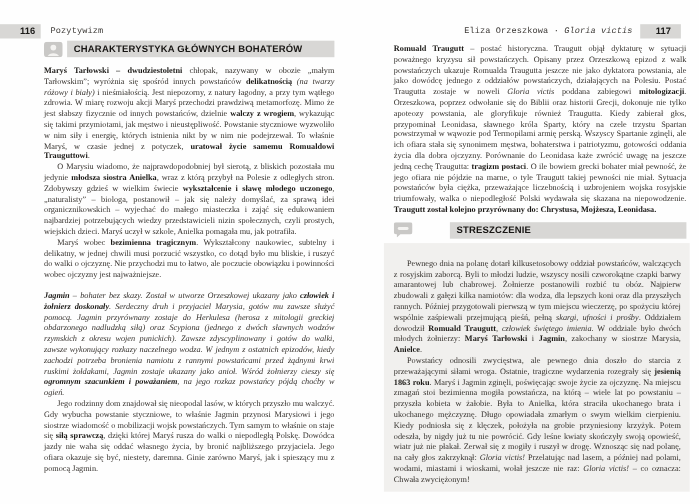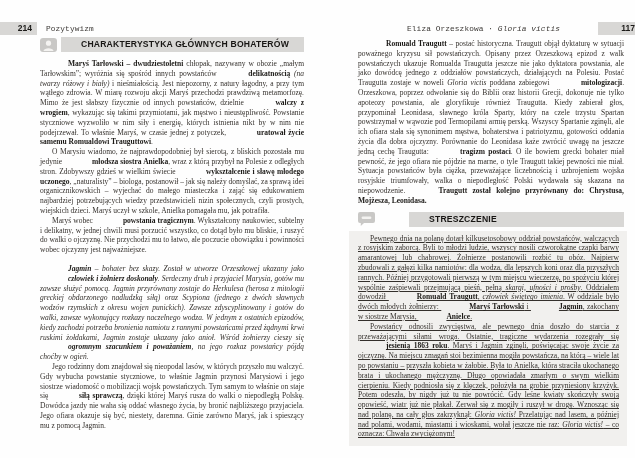--- a/index.html
+++ b/index.html
@@ -14,88 +14,87 @@
     background:#ffffff;
     font-family:"Liberation Serif",serif;
     color:var(--text);
     overflow:hidden;
   }
   .spread{position:relative;width:635px;height:458px;background:#fefefe;overflow:hidden;}
 
   
   .runhead{position:absolute;top:22px;display:flex;align-items:center;height:13px;}
   .runhead-left{left:0;gap:9px;}
-  .runhead-right{right:0;gap:7px;}
+  .runhead-right{right:16px;gap:7px;}
   .pagenum-box{
     display:inline-block;background:var(--bar-gray);
     font-family:"Liberation Sans",sans-serif;font-weight:bold;
     font-size:8.5px;height:13px;line-height:13px;color:#1c1b19;
     box-sizing:border-box;
   }
   .pagenum-left{width:37px;text-align:right;padding-right:5px;}
-  .pagenum-right{width:37px;text-align:right;padding-left:5px;margin-left:31px;}
+  .pagenum-right{width:37px;text-align:center;padding-left:5px;}
   .runhead-text{font-size:7.8px;color:#3c3936;letter-spacing:.1px;font-family:Liberation Mono, monospace;}
   .runhead-text .i{font-style:italic;}
 
   
   .content-left{position:absolute;left:40px;top:37px;width:264px;}
   .content-right{position:absolute;left:358px;top:39px;width:266px;}
 
   
   .sec-heading{display:flex;align-items:center;gap:4px;height:15px;margin-bottom:7px;}
   .sec-icon{width:17px;height:14px;flex:0 0 auto;display:block;}
   .sec-bar{
     flex:1;background:var(--bar-gray);height:15px;line-height:15.5px;
     font-family:"Liberation Sans",sans-serif;font-weight:bold;
-    font-size:8.6px;padding-left:20px;color:var(--heading-text);
+    font-size:8.6px;padding-left:6px;color:var(--heading-text);
     letter-spacing:.2px;white-space:nowrap;overflow:hidden;
   }
   .summary-heading{margin-top:6px;margin-bottom:4px;gap:34px;}
 
   
   .body-text{font-size:7.5px;line-height:9.8px;text-align:justify;color:var(--text);}
   .body-text p{margin:0;}
   .body-text p.indent{text-indent:12px;}
   .body-text p.gap{margin-top:9px;font-style:italic;}
-  .b{font-weight:bold;color:#1b1916;margin-left:28px;}
+  .b{font-weight:bold;color:#1b1916;}
   .i{font-style:italic;}
 
   
   .summary-box{
     background:var(--panel-gray);
     margin:0 -3px 0 -9px;
-    padding:3px 8px 7px 9px;
-    text-decoration:underline;
+    padding:14px 8px 7px 9px;
   }
 </style>
 </head>
 <body>
 
 <div class="spread">
 
   <div class="runhead runhead-left">
     <span class="pagenum-box pagenum-left">
-      <span>214</span>
+      <span>116</span>
     </span>
     <span class="runhead-text">Pozytywizm</span>
   </div>
 
   <div class="content-left">
     <div class="sec-heading">
       <svg class="sec-icon" viewBox="0 0 17 14">
         <rect x="0" y="0" width="17" height="14" rx="3" fill="#c9c8c6"></rect>
         <circle cx="8.5" cy="5.2" r="2.6" fill="#f4f3f1"></circle>
         <path d="M3.4 13 C4.4 9.4, 12.6 9.4, 13.6 13 Z" fill="#f4f3f1"></path>
       </svg>
       <div class="sec-bar">CHARAKTERYSTYKA GŁÓWNYCH BOHATERÓW</div>
     </div>
     <div class="body-text">
         <p><span class="b">Maryś Tarłowski – dwudziestoletni </span><span>chłopak, nazywany w obozie „małym Tarłowskim”; wyróżnia się spośród innych powstańców </span><span class="b">delikatnością </span><span class="i">(na twarzy różowy i biały)</span><span> i nieśmiałością. Jest niepozorny, z natury łagodny, a przy tym wątłego zdrowia. W miarę rozwoju akcji Maryś przechodzi prawdziwą metamorfozę. Mimo że jest słabszy fizycznie od innych powstańców, dzielnie </span><span class="b">walczy z wrogiem</span><span>, wykazując się takimi przymiotami, jak męstwo i nieustępliwość. Powstanie styczniowe wyzwoliło w nim siły i energię, których istnienia nikt by w nim nie podejrzewał. To właśnie Maryś, w czasie jednej z potyczek, </span><span class="b">uratował życie samemu Romualdowi Trauguttowi</span><span>.</span></p>
         <p class="indent"><span>O Marysiu wiadomo, że najprawdopodobniej był sierotą, z bliskich pozostała mu jedynie </span><span class="b">młodsza siostra Anielka</span><span>, wraz z którą przybył na Polesie z odległych stron. Zdobywszy gdzieś w wielkim świecie </span><span class="b">wykształcenie i sławę młodego uczonego</span><span>, „naturalisty” – biologa, postanowił – jak się należy domyślać, za sprawą idei organicznikowskich – wyjechać do małego miasteczka i zająć się edukowaniem najbardziej potrzebujących wiedzy przedstawicieli nizin społecznych, czyli prostych, wiejskich dzieci. Maryś uczył w szkole, Anielka pomagała mu, jak potrafiła.</span></p>
-        <p class="indent"><span>Maryś wobec </span><span class="b">powstania tragicznym</span><span>. Wykształcony naukowiec, subtelny i delikatny, w jednej chwili musi porzucić wszystko, co dotąd było mu bliskie, i ruszyć do walki o ojczyznę. Nie przychodzi mu to łatwo, ale poczucie obowiązku i powinności wobec ojczyzny jest najważniejsze.</span></p>
+        <p class="indent"><span>Maryś wobec </span><span class="b">bezimienna tragicznym</span><span>. Wykształcony naukowiec, subtelny i delikatny, w jednej chwili musi porzucić wszystko, co dotąd było mu bliskie, i ruszyć do walki o ojczyznę. Nie przychodzi mu to łatwo, ale poczucie obowiązku i powinności wobec ojczyzny jest najważniejsze.</span></p>
         <p class="gap"><span class="b">Jagmin</span><span> – bohater bez skazy. Został w utworze Orzeszkowej ukazany jako </span><span class="b">człowiek i żołnierz doskonały</span><span>. Serdeczny druh i przyjaciel Marysia, gotów mu zawsze służyć pomocą. Jagmin przyrównany zostaje do Herkulesa (herosa z mitologii greckiej obdarzonego nadludzką siłą) oraz Scypiona (jednego z dwóch sławnych wodzów rzymskich z okresu wojen punickich). Zawsze zdyscyplinowany i gotów do walki, zawsze wykonujący rozkazy naczelnego wodza. W jednym z ostatnich epizodów, kiedy zachodzi potrzeba bronienia namiotu z rannymi powstańcami przed żądnymi krwi ruskimi żołdakami, Jagmin zostaje ukazany jako anioł. Wśród żołnierzy cieszy się </span><span class="b">ogromnym szacunkiem i poważaniem</span><span>, na jego rozkaz powstańcy pójdą choćby w ogień.</span></p>
         <p class="indent"><span>Jego rodzinny dom znajdował się nieopodal lasów, w których przyszło mu walczyć. Gdy wybucha powstanie styczniowe, to właśnie Jagmin przynosi Marysiowi i jego siostrze wiadomość o mobilizacji wojsk powstańczych. Tym samym to właśnie on staje się </span><span class="b">siłą sprawczą</span><span>, dzięki której Maryś rusza do walki o niepodległą Polskę. Dowódca jazdy nie waha się oddać własnego życia, by bronić najbliższego przyjaciela. Jego ofiara okazuje się być, niestety, daremna. Ginie zarówno Maryś, jak i spieszący mu z pomocą Jagmin.</span></p>
       </div>
   </div>
 
   <div class="runhead runhead-right">
     <span class="runhead-text">
       <span>Eliza Orzeszkowa</span>
       <span>·</span>
       <span class="i">Gloria victis</span>

